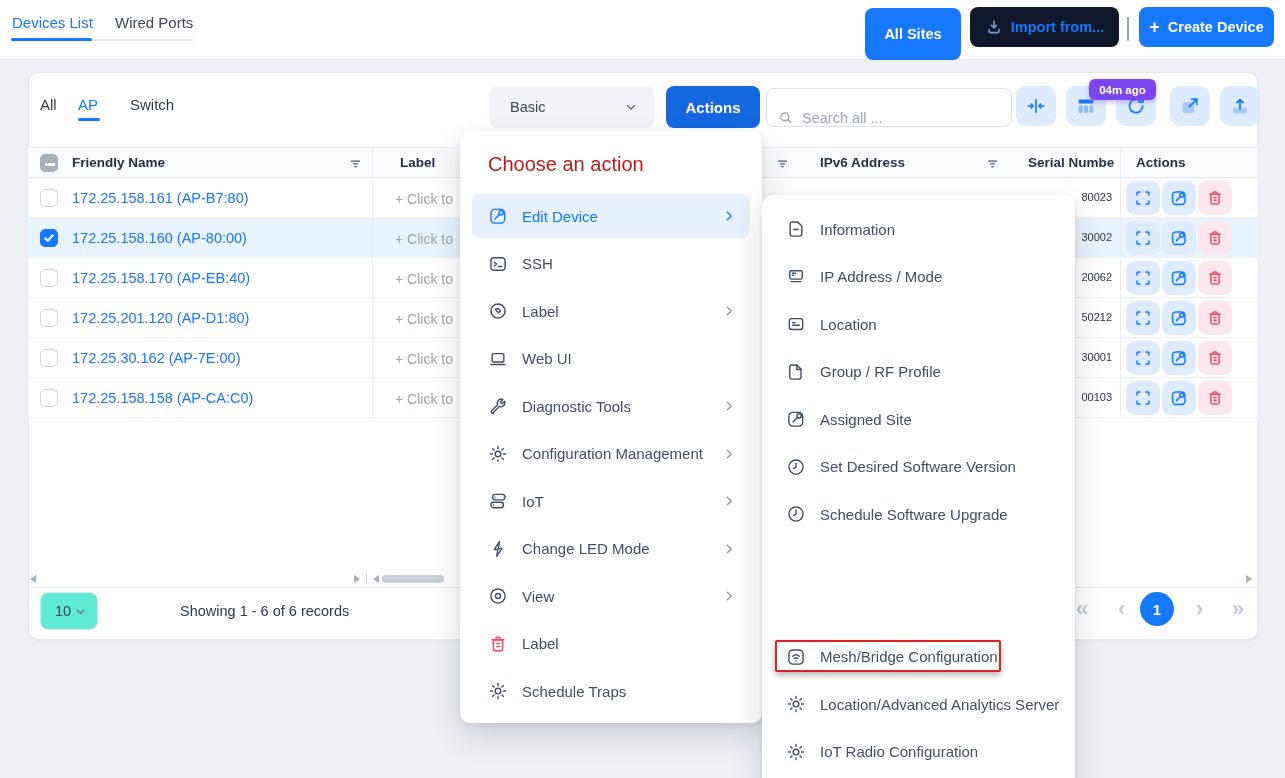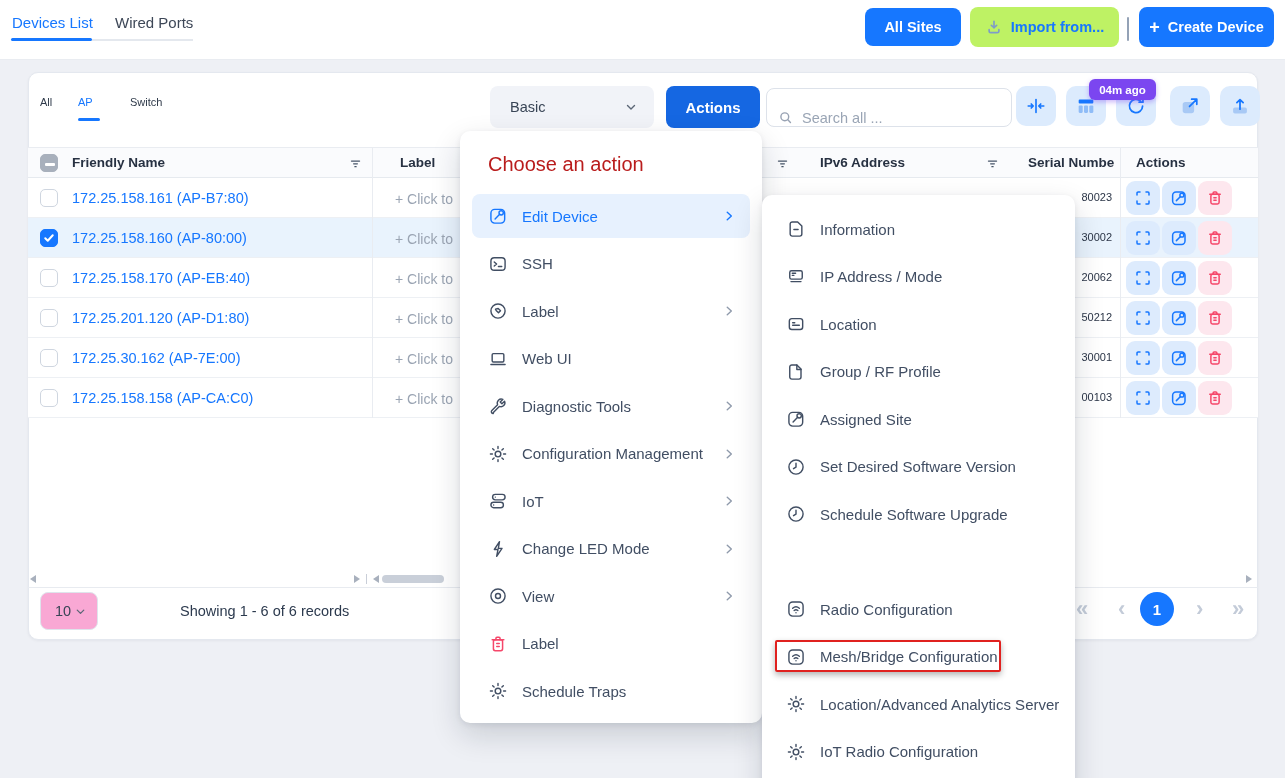--- a/index.html
+++ b/index.html
@@ -9,26 +9,26 @@
 
   
   .topbar{position:absolute;left:0;top:0;width:1285px;height:60px;background:#fff;border-bottom:1px solid #e9ecf1}
   .toptab{position:absolute;top:14px;font-size:15px;font-weight:500;cursor:pointer}
   .toptab.active{color:#1677ff}
   .toptab.idle{color:#3d4757}
   .tab-underline-blue{position:absolute;left:11px;top:38px;width:81px;height:3px;background:#1677ff;border-radius:2px}
   .tab-underline-gray{position:absolute;left:92px;top:39px;width:101px;height:2px;background:#e4e8ee}
   .btn{position:absolute;display:flex;align-items:center;justify-content:center;gap:8px;border-radius:8px;font-weight:700;font-size:14.5px;cursor:pointer}
   .btn-solid{background:#1677ff;color:#fff}
-  .btn-soft{background:#bef264;color:#1677ff}
+  .btn-soft{background:#0f172a;color:#1677ff}
   .vdiv{position:absolute;left:1127px;top:17px;width:2px;height:24px;background:#94a2b6;border-radius:1px}
 
   
   .card{position:absolute;left:28px;top:72px;width:1230px;height:568px;background:#fff;border:1px solid #e4e8ef;border-radius:10px;box-shadow:0 1px 3px rgba(16,24,40,.05)}
-  .ftab{position:absolute;top:96px;font-size:11px;font-weight:500;color:#2f3a4a;cursor:pointer}
+  .ftab{position:absolute;top:96px;font-size:15px;font-weight:500;color:#2f3a4a;cursor:pointer}
   .ftab.active{color:#1677ff}
   .ap-underline{position:absolute;left:78px;top:118px;width:22px;height:3px;background:#1677ff;border-radius:2px}
 
   .select{position:absolute;background:#f1f3f8;border-radius:8px;display:flex;align-items:center;font-size:14.5px;color:#394556;cursor:pointer}
   .search{position:absolute;left:766px;top:88px;width:246px;height:39px;border:1.5px solid #dde2ea;border-radius:8px;background:#fff;display:flex;align-items:flex-end;padding:0 10px;gap:8px}
   .search input{border:none;outline:none;flex:1;font-size:14.5px;color:#394556;font-family:"Liberation Sans",sans-serif;background:transparent}
   .search input::placeholder{color:#9aa5b5}
   .iconbtn{position:absolute;top:86px;width:40px;height:40px;background:#dcebfd;border-radius:10px;display:flex;align-items:center;justify-content:center;cursor:pointer}
   .badge{position:absolute;left:1089px;top:79px;width:67px;height:21px;background:#7b46f0;border-radius:6px;color:#fff;font-size:11.5px;font-weight:700;display:flex;align-items:center;justify-content:center;box-shadow:0 2px 5px rgba(123,70,240,.4);z-index:5}
 
@@ -51,21 +51,21 @@
 
   
   .thumb{position:absolute;left:382px;top:575px;width:62px;height:8px;background:#c9cfd9;border-radius:4px;cursor:pointer}
   .tri{position:absolute;width:0;height:0;cursor:pointer}
   .tri-r{border-top:4px solid transparent;border-bottom:4px solid transparent;border-left:6px solid #a8b0bd}
   .tri-l{border-top:4px solid transparent;border-bottom:4px solid transparent;border-right:6px solid #a8b0bd}
   .sline{position:absolute;width:1px;height:10px;background:#c9ced8}
   .tbot{position:absolute;left:28px;top:587px;width:1230px;height:1px;background:#e8ebf0}
 
   
-  .psize{left:40px;top:592px;width:58px;height:38px;background:#f9a8d4;border:1.5px solid #dfe4ec;padding-left:14px;gap:8px}
+  .psize{left:40px;top:592px;width:58px;height:38px;background:#5eead4;border:1.5px solid #dfe4ec;padding-left:14px;gap:8px}
   .summary{position:absolute;left:180px;top:603px;font-size:14.5px;color:#2c3a4e}
   .pchev{position:absolute;top:596px;font-size:22px;font-weight:700;color:#c3cbd8;cursor:pointer;line-height:26px}
   .pnum{position:absolute;left:1140px;top:592px;width:34px;height:34px;border-radius:50%;background:#1677ff;color:#fff;font-size:15px;font-weight:700;display:flex;align-items:center;justify-content:center;cursor:pointer;z-index:2}
 
   
   .menu{position:absolute;left:460px;top:131px;width:302px;height:592px;background:#fff;border-radius:10px;box-shadow:0 12px 30px rgba(15,23,42,.16),0 2px 6px rgba(15,23,42,.08);z-index:30}
   .menu-title{position:absolute;left:28px;top:22px;font-size:20px;font-weight:400;color:#b91c1c}
   .mi{position:absolute;left:12px;width:278px;height:44px;display:flex;align-items:center;gap:14px;padding-left:16px;font-size:15px;font-weight:500;color:#414e63;border-radius:8px;cursor:pointer}
   .mi.active{background:#e7f1fe;color:#1677ff}
   .mi .chev{position:absolute;right:14px}
@@ -78,21 +78,21 @@
 <body>
 
 <div class="stage">
 
   <div class="topbar">
     <span class="toptab active" style="left:12px">Devices List</span>
     <span class="toptab idle" style="left:115px">Wired Ports</span>
     <div class="tab-underline-blue"></div>
     <div class="tab-underline-gray"></div>
 
-    <div class="btn btn-solid" style="left:865px;top:8px;width:96px;height:38px">
+    <div class="btn btn-solid" style="left:865px;top:8px;width:96px;height:52px">
       <span>All Sites</span>
     </div>
     <div class="btn btn-soft" style="left:970px;top:7px;width:149px;height:40px">
       <span>
         <svg width="18" height="18" viewBox="0 0 24 24" fill="none" stroke="#7e9cc9" stroke-width="2.2" stroke-linecap="round" stroke-linejoin="round">
             <path d="M12 4.5v8.5"></path>
             <path d="M8.5 9.8l3.5 3.2 3.5-3.2"></path>
             <path d="M5.5 15.5v2a2 2 0 0 0 2 2h9a2 2 0 0 0 2-2v-2"></path>
           </svg>
       </span>
@@ -627,40 +627,29 @@
     </div>
     <div class="si" style="top:297px">
       <span>
           <svg width="20" height="20" viewBox="0 0 24 24" fill="none" stroke="currentColor" stroke-width="1.7" stroke-linecap="round">
             <circle cx="12" cy="12" r="8.5"></circle>
             <path d="M12 7.5V12l-3 2"></path>
           </svg>
         </span>
       <span>Schedule Software Upgrade</span>
     </div>
-    <div class="si" style="top:392px">
+    <div class="si" style="top:439.5px">
       <span>
           <svg width="20" height="20" viewBox="0 0 24 24" fill="none" stroke="currentColor" stroke-width="1.7" stroke-linecap="round">
             <rect x="3.5" y="3.5" width="17" height="17" rx="4.5"></rect>
             <path d="M8 11.2a6 6 0 0 1 8 0"></path>
             <path d="M9.8 13.8a3.5 3.5 0 0 1 4.4 0"></path>
             <path d="M12 16.4h.01"></path>
           </svg>
         </span>
-      <span>Radio Configuration</span>
-    </div>
-    <div class="si" style="top:439.5px">
-      <span>
-          <svg width="20" height="20" viewBox="0 0 24 24" fill="none" stroke="currentColor" stroke-width="1.7" stroke-linecap="round">
-            <rect x="3.5" y="3.5" width="17" height="17" rx="4.5"></rect>
-            <path d="M8 11.2a6 6 0 0 1 8 0"></path>
-            <path d="M9.8 13.8a3.5 3.5 0 0 1 4.4 0"></path>
-            <path d="M12 16.4h.01"></path>
-          </svg>
-        </span>
       <span>Mesh/Bridge Configuration</span>
     </div>
     <div class="redbox"></div>
     <div class="si" style="top:487px">
       <span>
           <svg width="20" height="20" viewBox="0 0 24 24" fill="none" stroke="currentColor" stroke-width="1.7" stroke-linecap="round">
             <circle cx="12" cy="12" r="3.4"></circle>
             <path d="M12 2.9v2.4M12 18.7v2.4M21.1 12h-2.4M5.3 12H2.9M18.4 5.6l-1.7 1.7M7.3 16.7l-1.7 1.7M18.4 18.4l-1.7-1.7M7.3 7.3L5.6 5.6"></path>
           </svg>
         </span>

